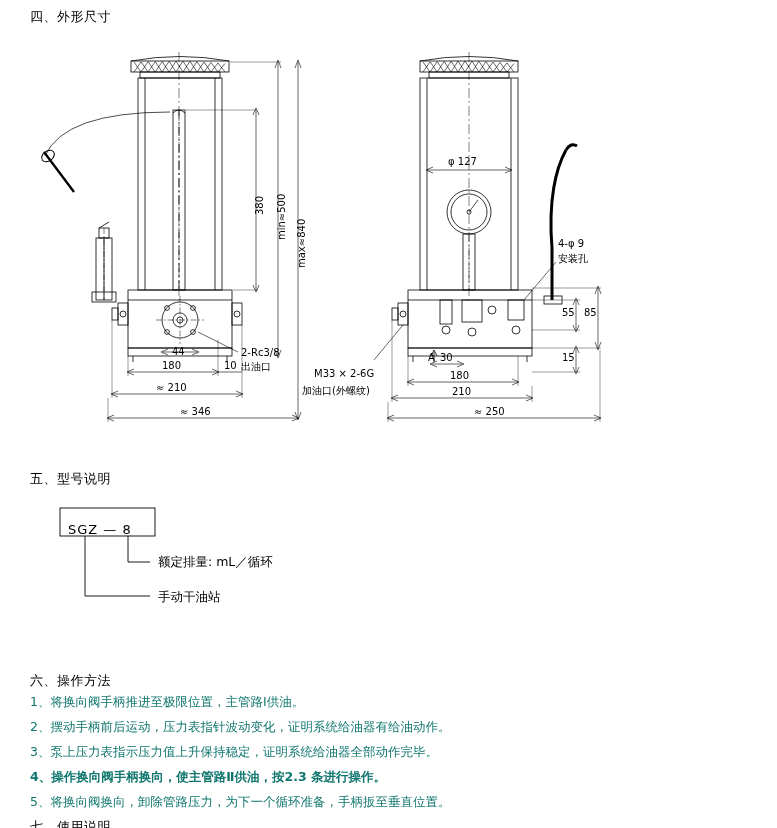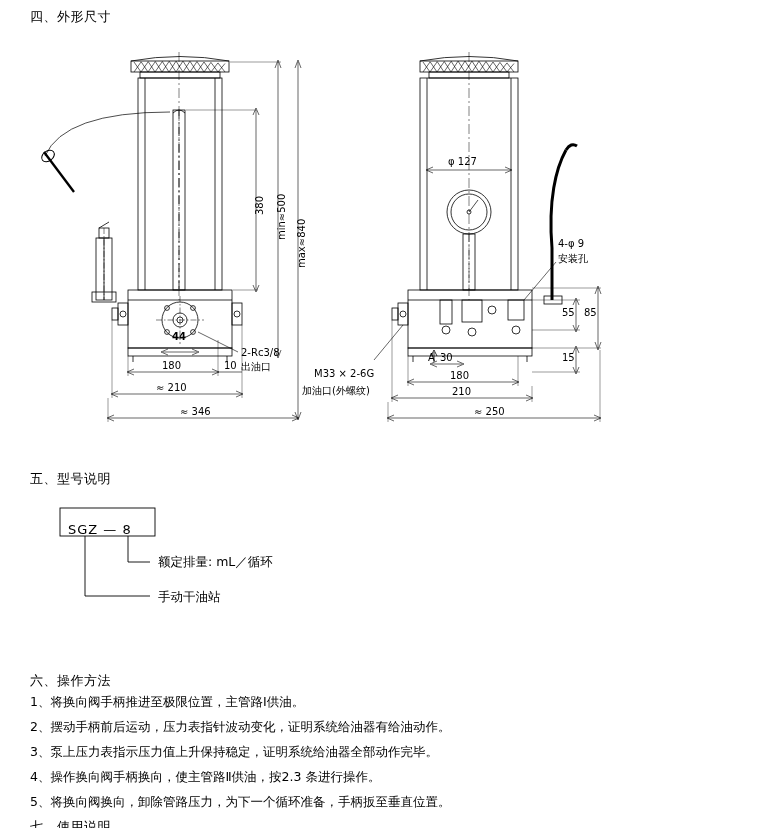--- a/index.html
+++ b/index.html
@@ -24,21 +24,21 @@
     position: absolute;
     font-size: 13px;
     font-weight: normal;
     color: #000;
     letter-spacing: 0.5px;
     white-space: nowrap;
   }
   .body-line {
     position: absolute;
     font-size: 12.5px;
-    color: #000000;
+    color: #0f766e;
     white-space: nowrap;
     text-align: center;
   }
   .lbl {
     position: absolute;
     font-size: 10px;
     color: #000;
     white-space: nowrap;
     font-family: "DejaVu Sans", sans-serif;
   }
@@ -307,21 +307,21 @@
 
       <path d="M524 300 L556 262" stroke-width="0.6"></path>
 
       <path d="M403 325 L374 360" stroke-width="0.6"></path>
     </g>
   </svg>
 
   <div class="lbl vert" style="left:254px; top:215px;">380</div>
   <div class="lbl vert" style="left:276px; top:240px;">min≈500</div>
   <div class="lbl vert" style="left:296px; top:268px;">max≈840</div>
-  <div class="lbl" style="left:172px; top:331px;font-weight:bold;">44</div>
+  <div class="lbl" style="left:172px; top:346px;">44</div>
   <div class="lbl" style="left:162px; top:360px;">180</div>
   <div class="lbl" style="left:224px; top:360px;">10</div>
   <div class="lbl" style="left:156px; top:382px;">≈ 210</div>
   <div class="lbl" style="left:180px; top:406px;">≈ 346</div>
   <div class="lbl" style="left:241px; top:347px;">2-Rc3/8</div>
   <div class="lbl" style="left:241px; top:360px;">出油口</div>
 
   <div class="lbl" style="left:448px; top:156px;">φ 127</div>
   <div class="lbl" style="left:558px; top:238px;">4-φ 9</div>
   <div class="lbl" style="left:558px; top:252px;">安装孔</div>
@@ -351,18 +351,18 @@
 
   <div class="model-text" style="left:68px; top:522px;">SGZ — 8</div>
   <div class="lbl" style="left:158px; top:554px; font-size:12.5px;">额定排量: mL／循环</div>
   <div class="lbl" style="left:158px; top:589px; font-size:12.5px;">手动干油站</div>
 
   <div class="sec-head" style="left:30px; top:672px;">六、操作方法</div>
 
   <div class="body-line" style="left:30px; top:694px;">1、将换向阀手柄推进至极限位置，主管路Ⅰ供油。</div>
   <div class="body-line" style="left:30px; top:719px;">2、摆动手柄前后运动，压力表指针波动变化，证明系统给油器有给油动作。</div>
   <div class="body-line" style="left:30px; top:744px;">3、泵上压力表指示压力值上升保持稳定，证明系统给油器全部动作完毕。</div>
-  <div class="body-line" style="left:30px; top:769px;">4、操作换向阀手柄换向，使主管路Ⅱ供油，按2.3 条进行操作。</div>
+  <div class="body-line" style="left:30px; top:769px;font-weight:bold;">4、操作换向阀手柄换向，使主管路Ⅱ供油，按2.3 条进行操作。</div>
   <div class="body-line" style="left:30px; top:794px;">5、将换向阀换向，卸除管路压力，为下一个循环准备，手柄扳至垂直位置。</div>
 
   <div class="sec-head" style="left:30px; top:818px;">七、使用说明</div>
 
 </div>
 
 </body></html>

